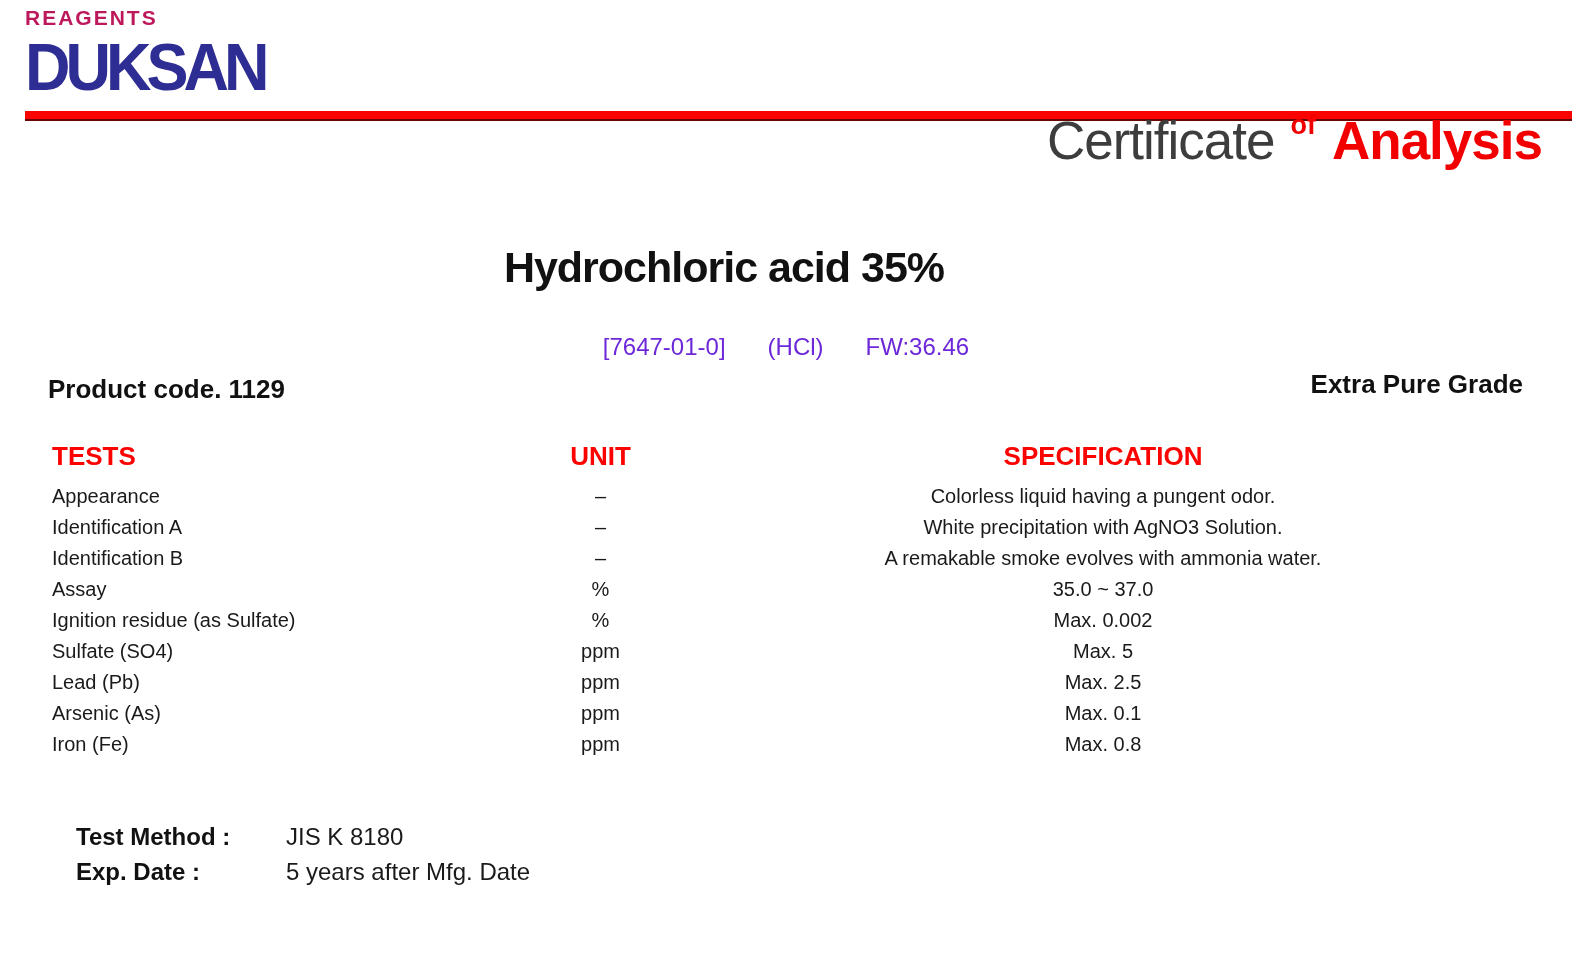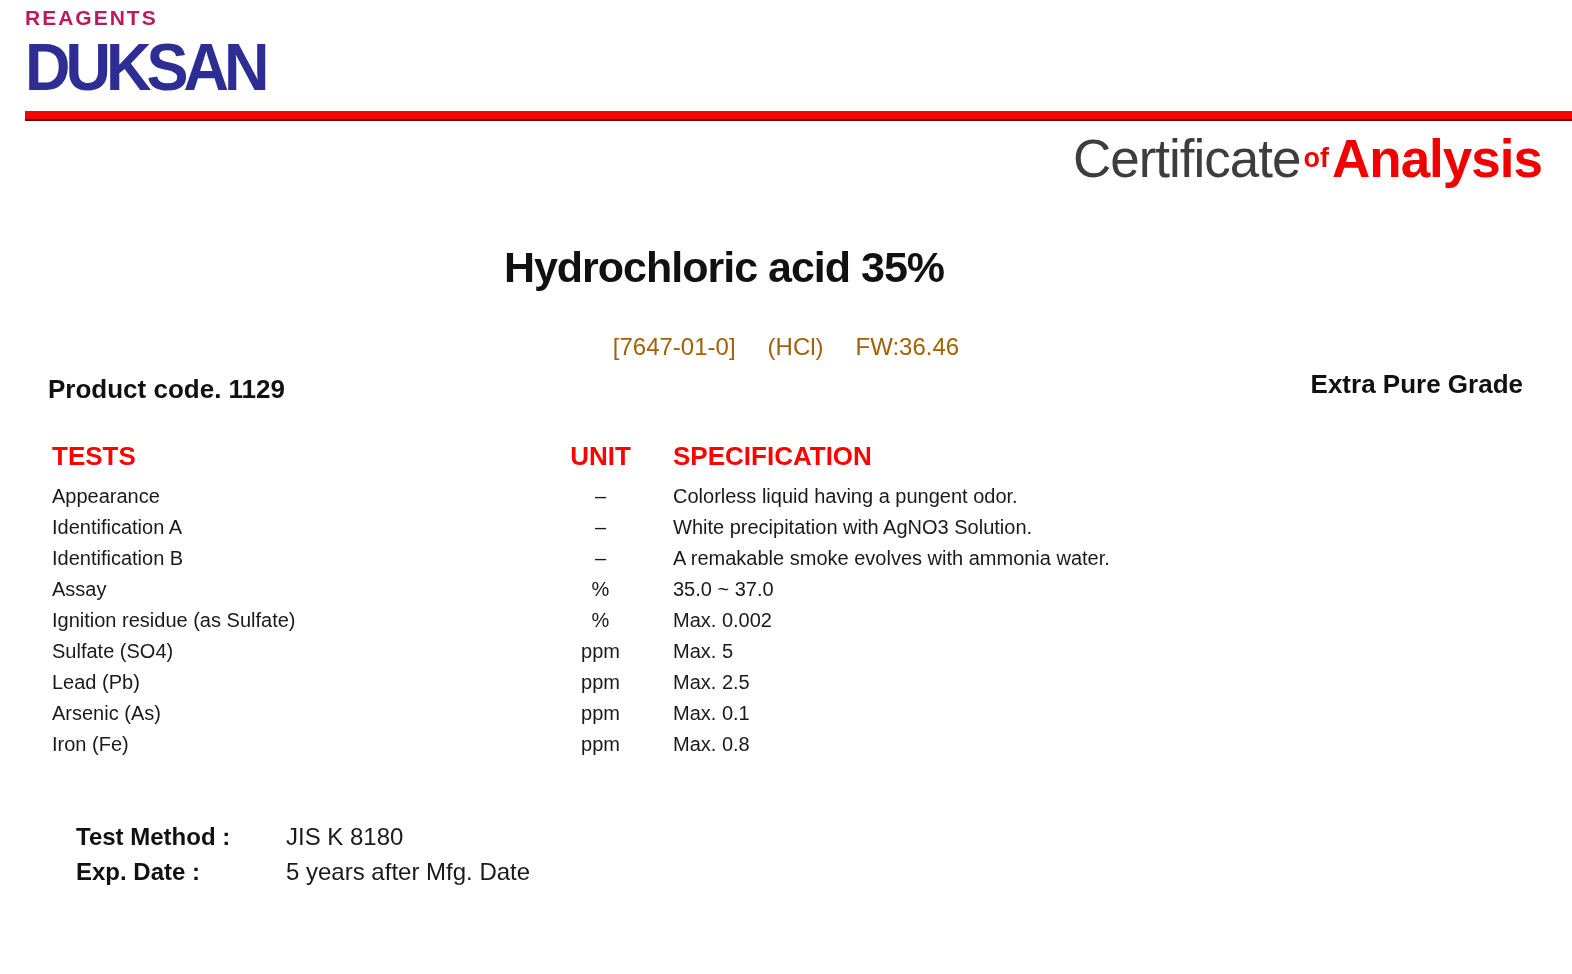--- a/index.html
+++ b/index.html
@@ -21,54 +21,54 @@
   }
 
   
   .red-rule {
     left: 25px; top: 111px; width: 1547px; height: 10px;
     background: #fb0300; border-bottom: 2px solid #6b0606;
   }
 
   
   .coa {
-    right: 30px; top: 128px; display: flex; align-items: center; gap: 3px;
+    right: 30px; top: 110px; display: flex; align-items: flex-start; gap: 16px;
     white-space: nowrap;
   }
   .coa-certificate { font-size: 53px; font-weight: 500; color: #3d3d3d; letter-spacing: -1px; }
   .coa-of { font-size: 27px; font-weight: 700; color: #f20000; }
   .coa-analysis { font-size: 53px; font-weight: 700; color: #f20000; letter-spacing: -1px; }
 
   
   .product-title {
     left: 0; top: 243px; width: 1448px; text-align: center;
     font-size: 43px; font-weight: 700; color: #111; letter-spacing: -1px;
   }
   .cas-line {
     left: 0; top: 333px; width: 1572px;
-    display: flex; justify-content: center; gap: 32px;
-    font-size: 24px; color: #a16207;
+    display: flex; justify-content: center; gap: 42px;
+    font-size: 24px; color: #6d28d9;
   }
   .product-code {
     left: 48px; top: 374px; font-size: 26px; font-weight: 700; color: #111;
   }
   .grade {
     right: 49px; top: 369px; font-size: 26px; font-weight: 700; color: #111;
   }
 
   
   .spec-table { left: 44px; top: 440px; width: 1481px; margin-left: 8px; }
   .trow { display: grid; grid-template-columns: 476px 145px 860px; align-items: baseline; }
   .thead { margin-bottom: 9px; }
   .thead .cell {
     font-size: 26px; font-weight: 700; color: #fb0300; line-height: 32px;
   }
   .cell-test { text-align: left; }
   .cell-unit { text-align: center; }
-  .cell-spec { text-align: left; }
+  .cell-spec { text-align: center; }
   .tbody .cell { font-size: 20px; line-height: 31px; color: #1a1a1a; }
 
   
   .footer { left: 40px; top: 822px; }
   .frow { display: grid; grid-template-columns: 246px auto; line-height: 30px; }
   .frow + .frow { margin-top: 5px; }
   .flabel { font-size: 24px; font-weight: 700; color: #111; margin-left: 36px; }
   .fvalue { font-size: 24px; color: #1a1a1a; }
 </style>
 </head>

